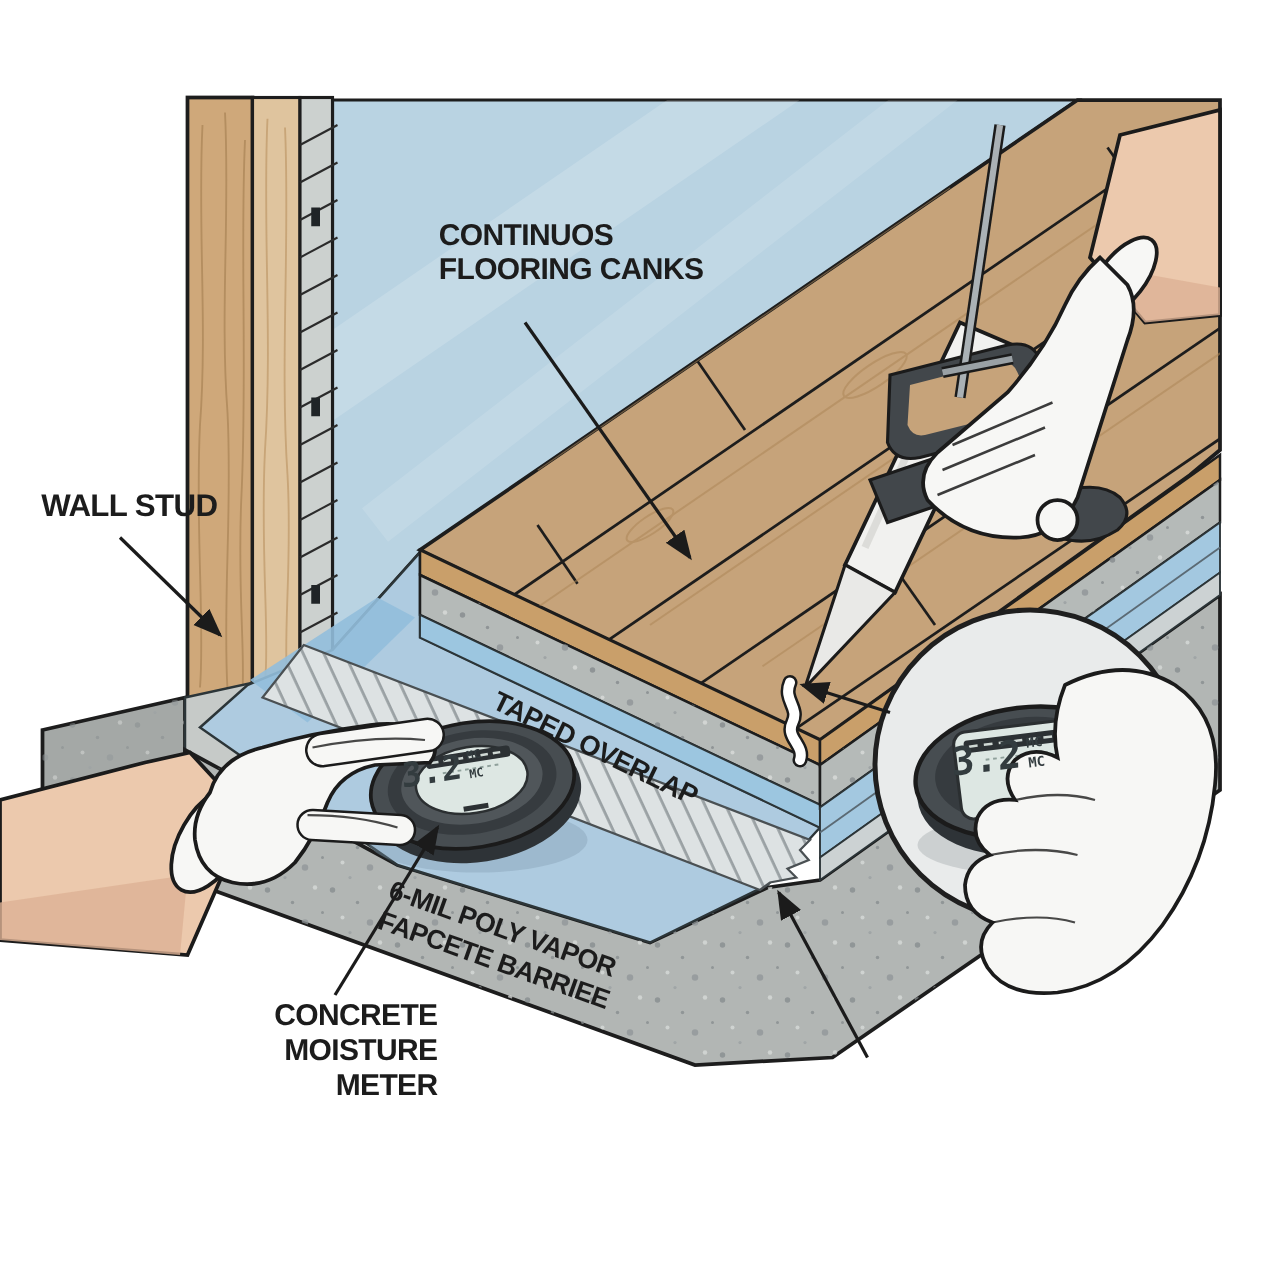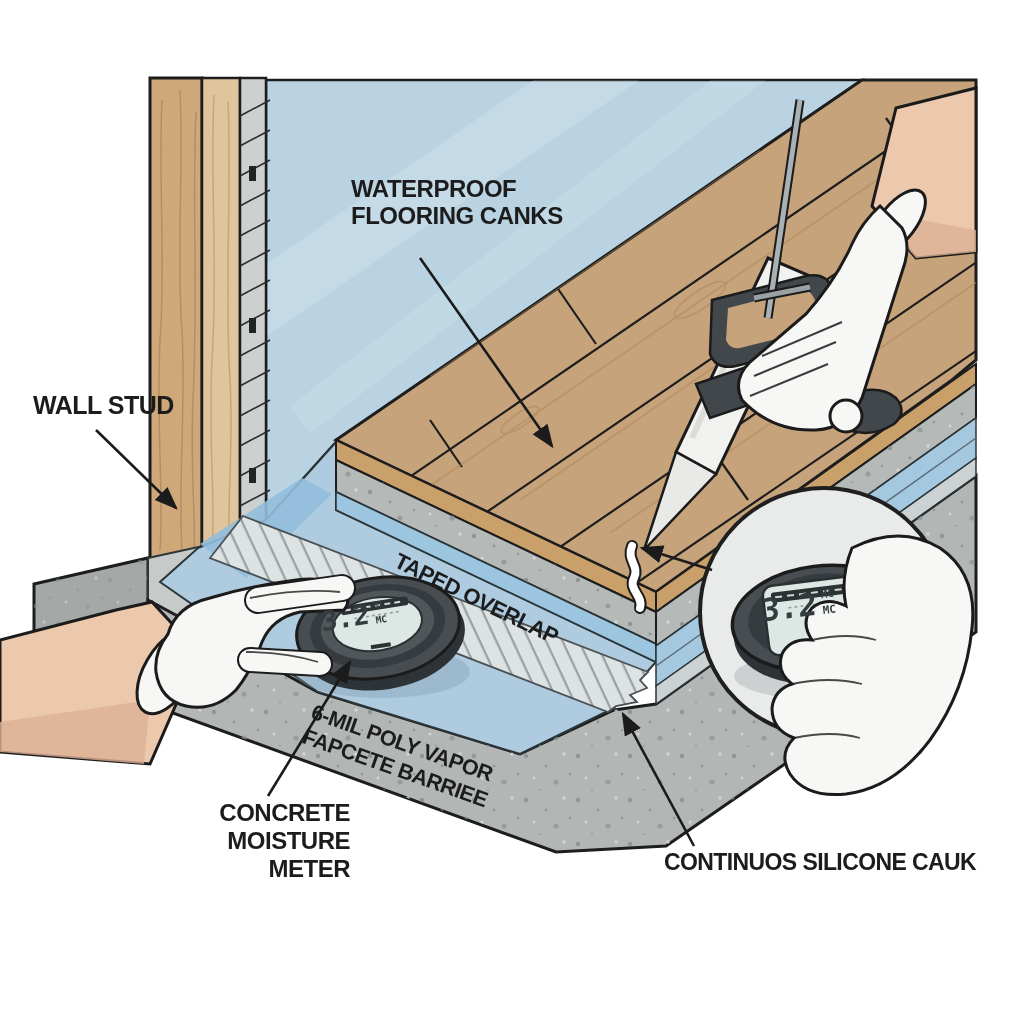--- a/index.html
+++ b/index.html
@@ -223,30 +223,29 @@
 
   <g stroke="#1b1b1b" stroke-width="2.6" fill="none">
     <line x1="96" y1="430" x2="176" y2="508" marker-end="url(#ah)"></line>
     <line x1="420" y1="258" x2="552" y2="446" marker-end="url(#ah)"></line>
     <line x1="268" y1="796" x2="350" y2="662" marker-end="url(#ah)"></line>
     <line x1="694" y1="846" x2="623" y2="714" marker-end="url(#ah)"></line>
     <line x1="712" y1="570" x2="642" y2="548" marker-end="url(#ah)"></line>
   </g>
 </svg>
 
-  <div class="lbl lbl-waterproof">WATERPROOF
+  <div class="lbl lbl-waterproof">CONTINUOS
 FLOORING CANKS</div>
   <div class="lbl lbl-wallstud">WALL STUD</div>
   <div class="lbl lbl-taped">TAPED OVERLAP</div>
   <div class="lbl lbl-vapor">6-MIL POLY VAPOR
 FAPCETE BARRIEE</div>
   <div class="lbl lbl-cmm">CONCRETE
 MOISTURE
 METER</div>
-  <div class="lbl lbl-caulk">CONTINUOS SILICONE CAUK</div>
 
   <div class="reading reading-main">
     <span class="big">3.2</span>
     <span class="units">
       <span>MC</span>
       <span>MC</span>
     </span>
   </div>
   <div class="reading reading-inset">
     <span class="big">3.2</span>

